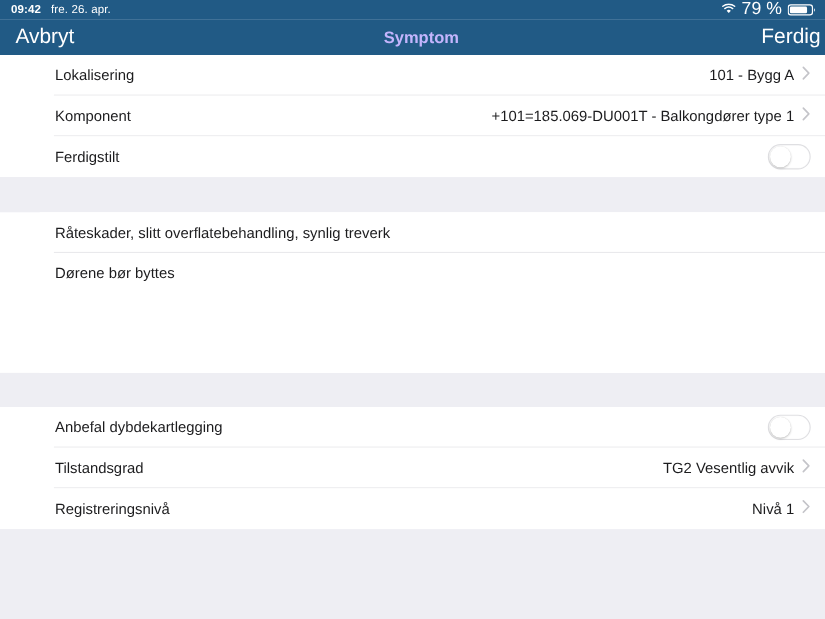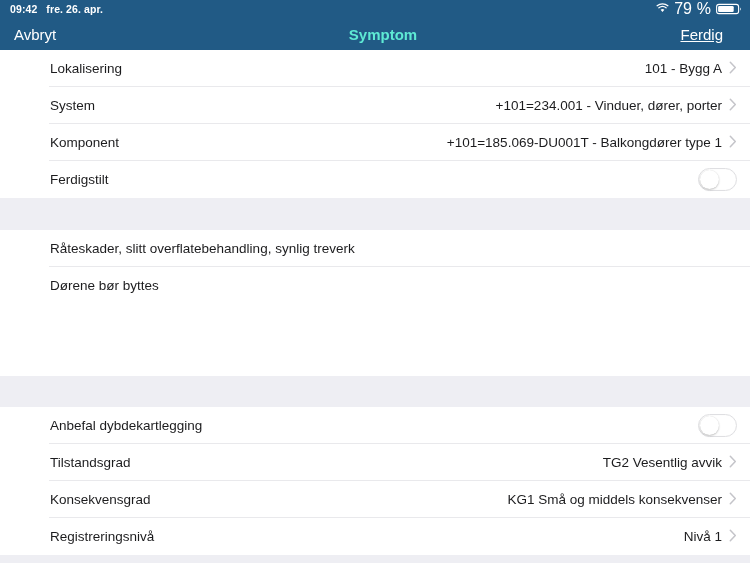--- a/index.html
+++ b/index.html
@@ -26,51 +26,51 @@
     display: flex;
     align-items: center;
     justify-content: space-between;
     padding: 0 8px 0 10px;
     color: #ffffff;
     font-size: 10.5px;
     letter-spacing: 0.1px;
   }
   .status-left { display: flex; align-items: baseline; gap: 9px; }
   .status-time { font-weight: 600; }
-  .status-date { font-weight: 700; }
+  .status-date { font-weight: 400; }
   .status-right { display: flex; align-items: center; gap: 5px; }
   .wifi-icon { display: block; }
   .battery-pct { font-weight: 400; font-size: 16px; }
   .battery-icon { display: flex; align-items: center; }
 
   
   .nav-bar {
     height: 32px;
     background: #215a85;
     position: relative;
     display: flex;
     align-items: center;
     color: #ffffff;
   }
   .nav-btn {
-    font-size: 15px;
+    font-size: 19px;
     color: #ffffff;
     cursor: pointer;
     user-select: none;
     position: absolute;
   }
   .nav-btn.left { left: 14px; }
-  .nav-btn.right { right: 27px; text-decoration: underline; }
+  .nav-btn.right { right: 4px; }
   .nav-title {
     position: absolute;
     left: 0; right: 0;
     text-align: center;
     font-size: 15px;
     font-weight: 700;
-    color: #5eead4;
+    color: #c4b5fd;
     padding-left: 16px;
   }
 
   
   .section {
     background: #ffffff;
     width: 100%;
     padding-left: 36px;
   }
   .gap {
@@ -210,32 +210,20 @@
         <span class="row-value">101 - Bygg A</span>
         <span class="chevron">
           <svg width="8" height="13" viewBox="0 0 8 13">
               <path d="M1.3 1.3 L6.3 6.5 L1.3 11.7" stroke="#c4c4c9" stroke-width="1.5" fill="none" stroke-linecap="round" stroke-linejoin="round"></path>
             </svg>
         </span>
       </span>
       <span class="sep"></span>
     </div>
 
-    <div class="row tappable">
-      <span class="row-label">System</span>
-      <span class="row-right">
-        <span class="row-value">+101=234.001 - Vinduer, dører, porter</span>
-        <span class="chevron">
-          <svg width="8" height="13" viewBox="0 0 8 13">
-              <path d="M1.3 1.3 L6.3 6.5 L1.3 11.7" stroke="#c4c4c9" stroke-width="1.5" fill="none" stroke-linecap="round" stroke-linejoin="round"></path>
-            </svg>
-        </span>
-      </span>
-      <span class="sep"></span>
-    </div>
 
     <div class="row tappable">
       <span class="row-label">Komponent</span>
       <span class="row-right">
         <span class="row-value">+101=185.069-DU001T - Balkongdører type 1</span>
         <span class="chevron">
           <svg width="8" height="13" viewBox="0 0 8 13">
               <path d="M1.3 1.3 L6.3 6.5 L1.3 11.7" stroke="#c4c4c9" stroke-width="1.5" fill="none" stroke-linecap="round" stroke-linejoin="round"></path>
             </svg>
         </span>
@@ -288,32 +276,20 @@
         <span class="row-value">TG2 Vesentlig avvik</span>
         <span class="chevron">
           <svg width="8" height="13" viewBox="0 0 8 13">
               <path d="M1.3 1.3 L6.3 6.5 L1.3 11.7" stroke="#c4c4c9" stroke-width="1.5" fill="none" stroke-linecap="round" stroke-linejoin="round"></path>
             </svg>
         </span>
       </span>
       <span class="sep"></span>
     </div>
 
-    <div class="row tappable">
-      <span class="row-label">Konsekvensgrad</span>
-      <span class="row-right">
-        <span class="row-value">KG1 Små og middels konsekvenser</span>
-        <span class="chevron">
-          <svg width="8" height="13" viewBox="0 0 8 13">
-              <path d="M1.3 1.3 L6.3 6.5 L1.3 11.7" stroke="#c4c4c9" stroke-width="1.5" fill="none" stroke-linecap="round" stroke-linejoin="round"></path>
-            </svg>
-        </span>
-      </span>
-      <span class="sep"></span>
-    </div>
 
     <div class="row tappable last">
       <span class="row-label">Registreringsnivå</span>
       <span class="row-right">
         <span class="row-value">Nivå 1</span>
         <span class="chevron">
           <svg width="8" height="13" viewBox="0 0 8 13">
               <path d="M1.3 1.3 L6.3 6.5 L1.3 11.7" stroke="#c4c4c9" stroke-width="1.5" fill="none" stroke-linecap="round" stroke-linejoin="round"></path>
             </svg>
         </span>

